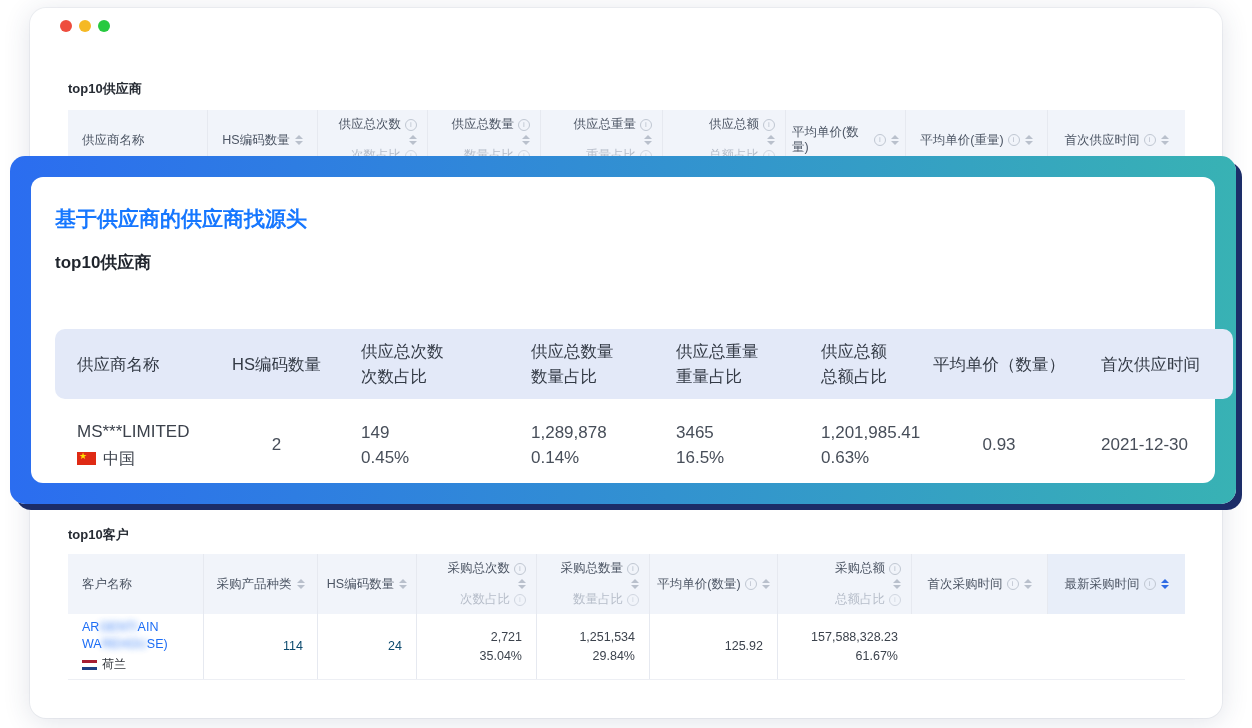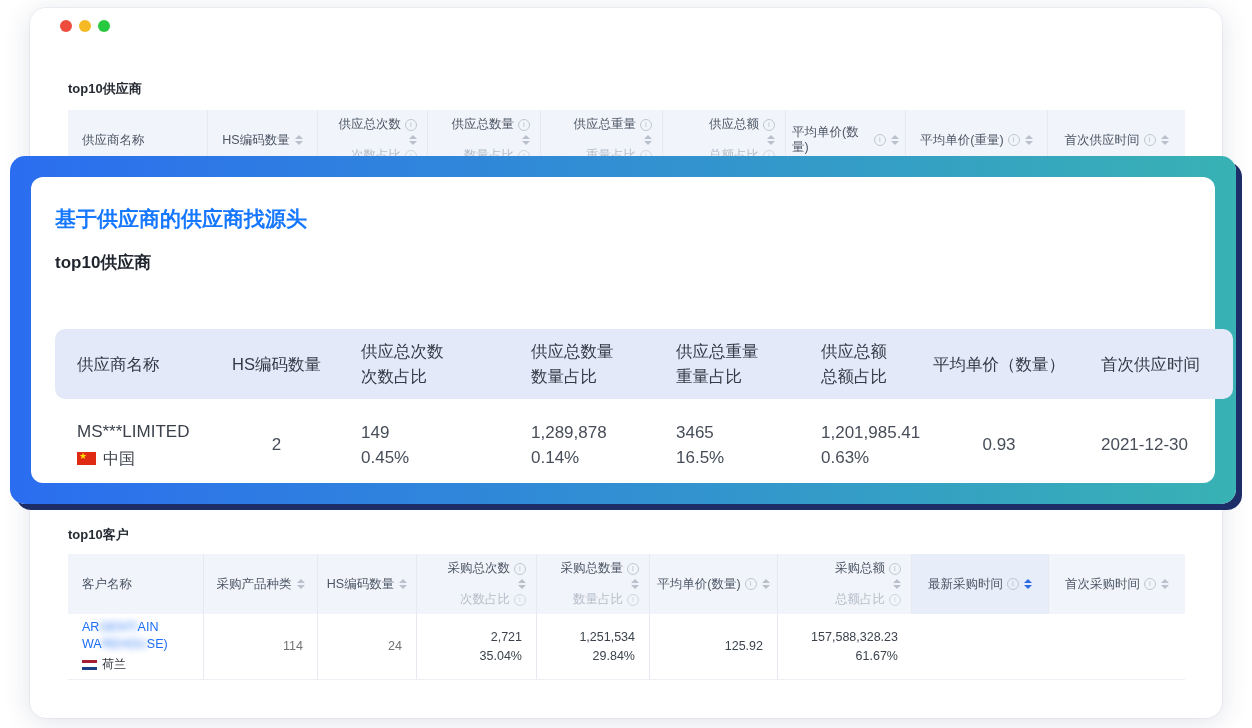--- a/index.html
+++ b/index.html
@@ -45,21 +45,21 @@
 
   .trow{display:flex;height:65px;background:#fff;border-bottom:1px solid #edeff4;}
   .td{
     box-sizing:border-box;border-right:1px solid #e6e9f0;
     display:flex;flex-direction:column;justify-content:center;align-items:flex-end;
     padding:0 14px;font-size:12.5px;color:#3c434d;line-height:1.45;
   }
   .td:last-child{border-right:none;}
   .td.shaded{background:#f7f8fb;}
   .td.namecell{align-items:flex-start;}
-  .bluenum{color:#737373;}
+  .bluenum{color:#0c4a6e;}
   .linkname{color:#1e6ef5;line-height:1.35;}
   .country{display:flex;align-items:center;gap:5px;color:#33373d;font-size:12px;margin-top:3px;}
   .blurseg{filter:blur(3px);opacity:.85;}
 
   
   .flag{display:inline-block;position:relative;flex:none;width:15px;height:10px;}
   .flag-cn{background:#df2a14;}
   .flag-cn::after{content:"★";position:absolute;left:1px;top:-3px;color:#ffde00;font-size:7px;}
   .flag-nl{background:linear-gradient(to bottom,#a51e32 0 33%,#ffffff 33% 66%,#1d4185 66% 100%);}
   .c-flag{width:19px;height:13px;}
@@ -300,32 +300,32 @@
             <span class="sort">
               <i class="up"></i>
               <i class="dn"></i>
             </span>
           </span>
         <span class="hline sub">
             <span>总额占比</span>
             <span class="info"></span>
           </span>
       </div>
+      <div class="th single bt8">
+        <span>首次采购时间</span>
+        <span class="info"></span>
+        <span class="sort">
+            <i class="up"></i>
+            <i class="dn"></i>
+          </span>
+      </div>
       <div class="th single active bt9">
         <span>最新采购时间</span>
         <span class="info"></span>
         <span class="sort blue">
-            <i class="up"></i>
-            <i class="dn"></i>
-          </span>
-      </div>
-      <div class="th single bt8">
-        <span>首次采购时间</span>
-        <span class="info"></span>
-        <span class="sort">
             <i class="up"></i>
             <i class="dn"></i>
           </span>
       </div>
     </div>
 
     <div class="trow">
       <div class="td namecell bt1">
         <span class="linkname"><span>AR</span><span class="blurseg">GENTI</span><span>AIN</span><br><span>WA</span><span class="blurseg">REHOU</span><span>SE)</span></span>
         <span class="country">

